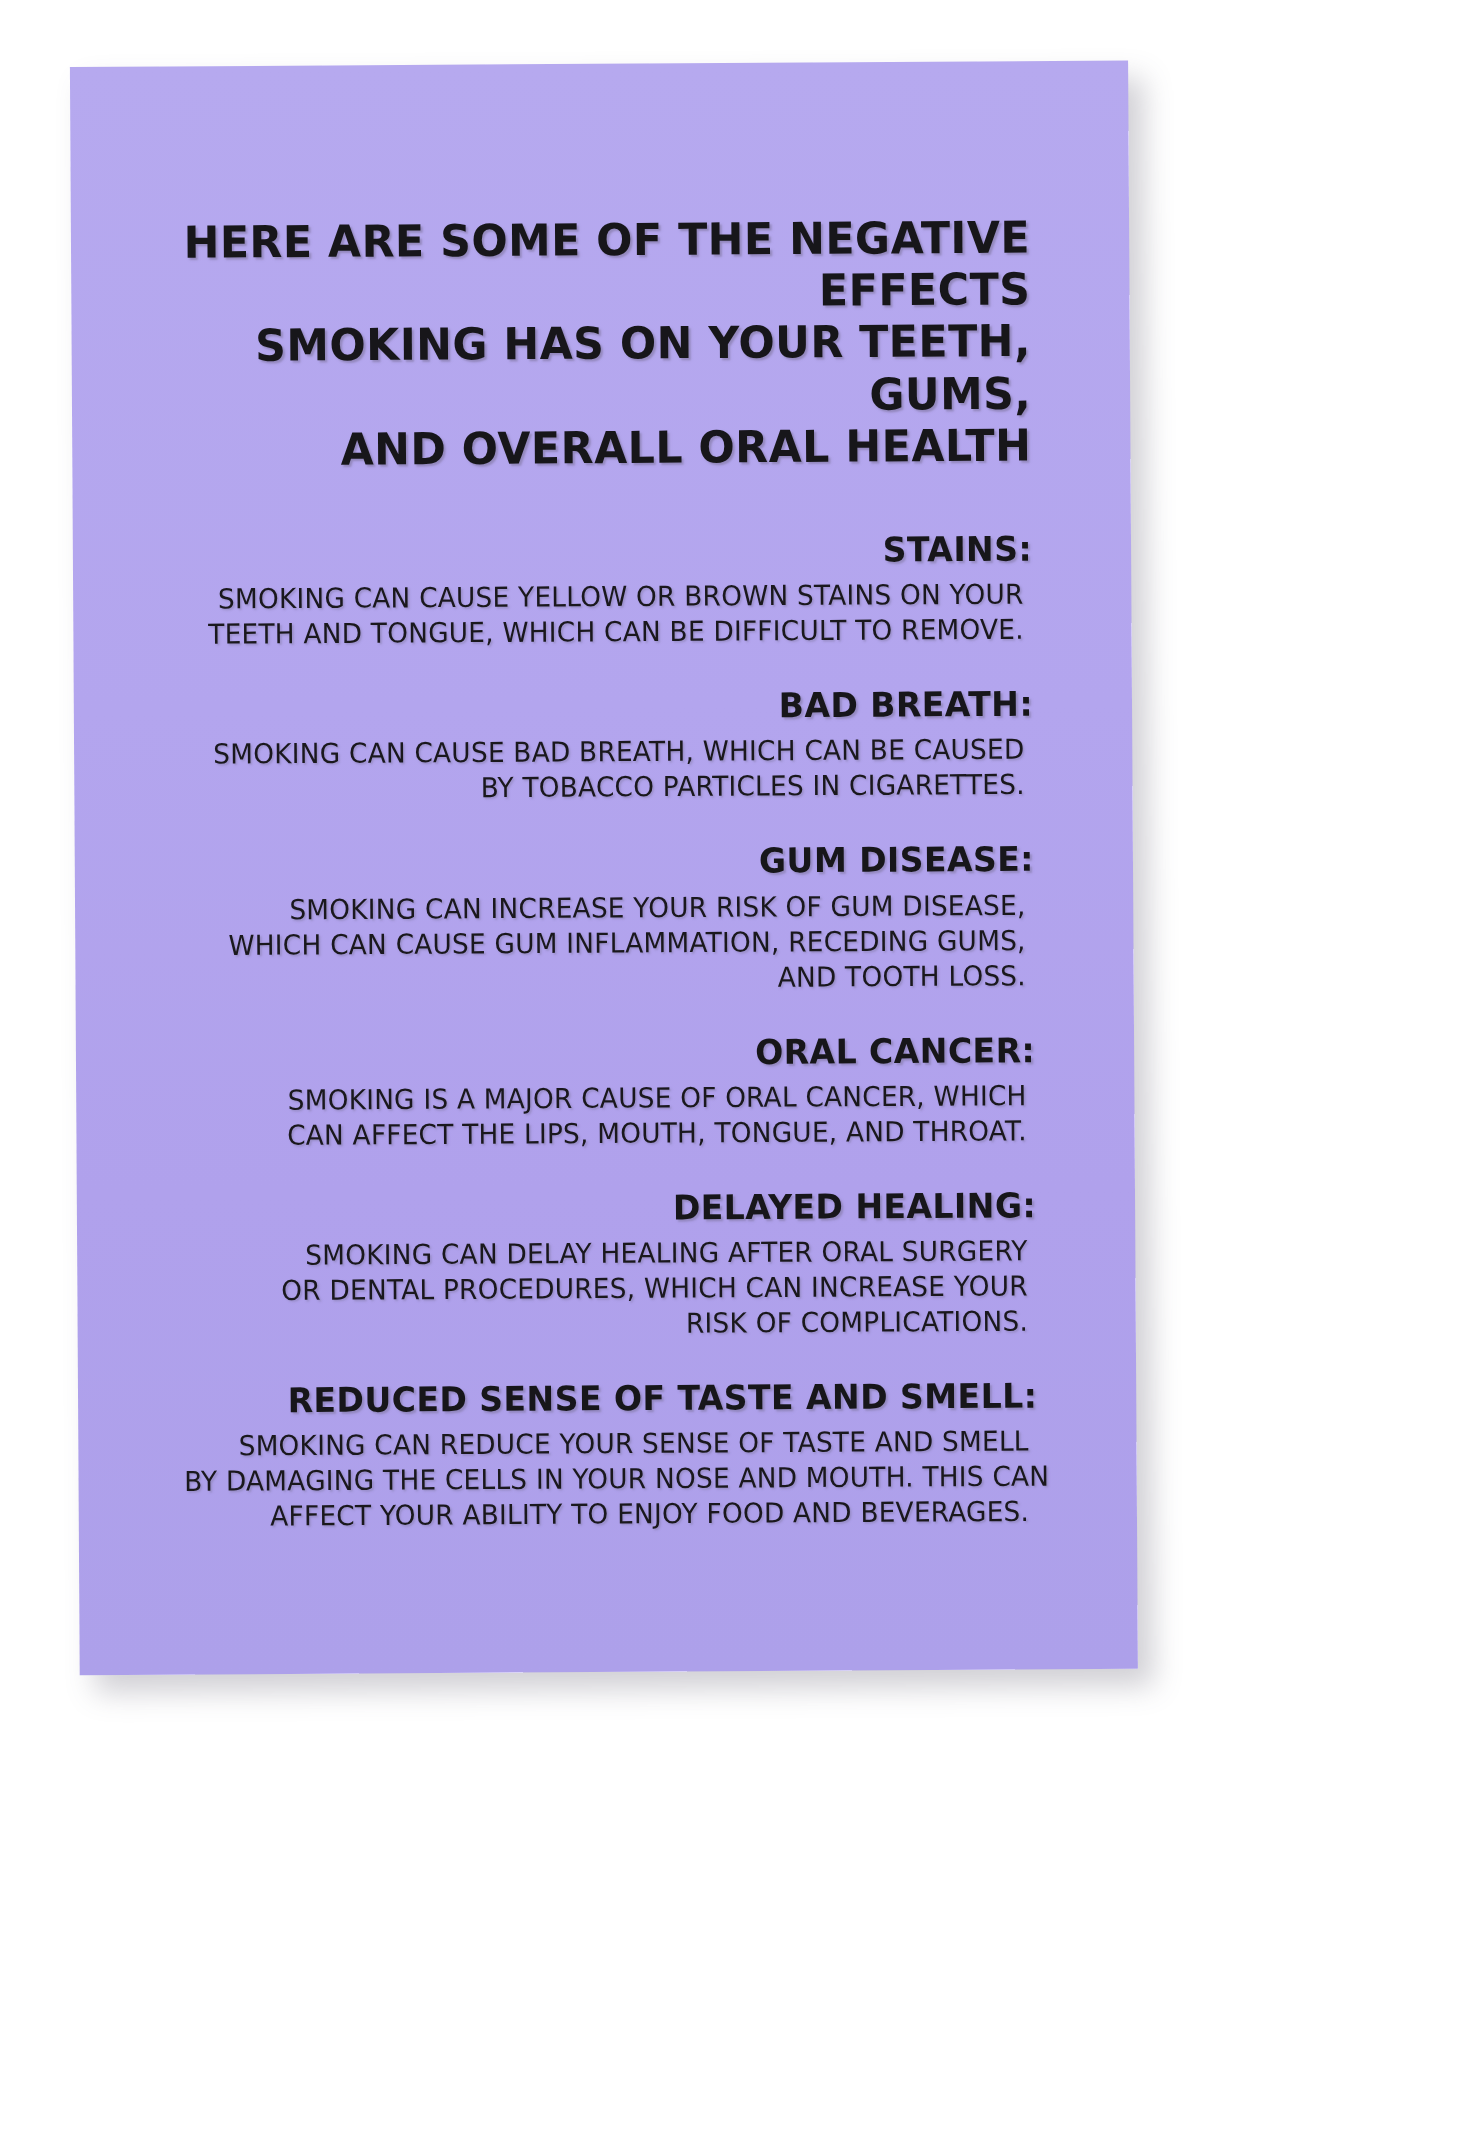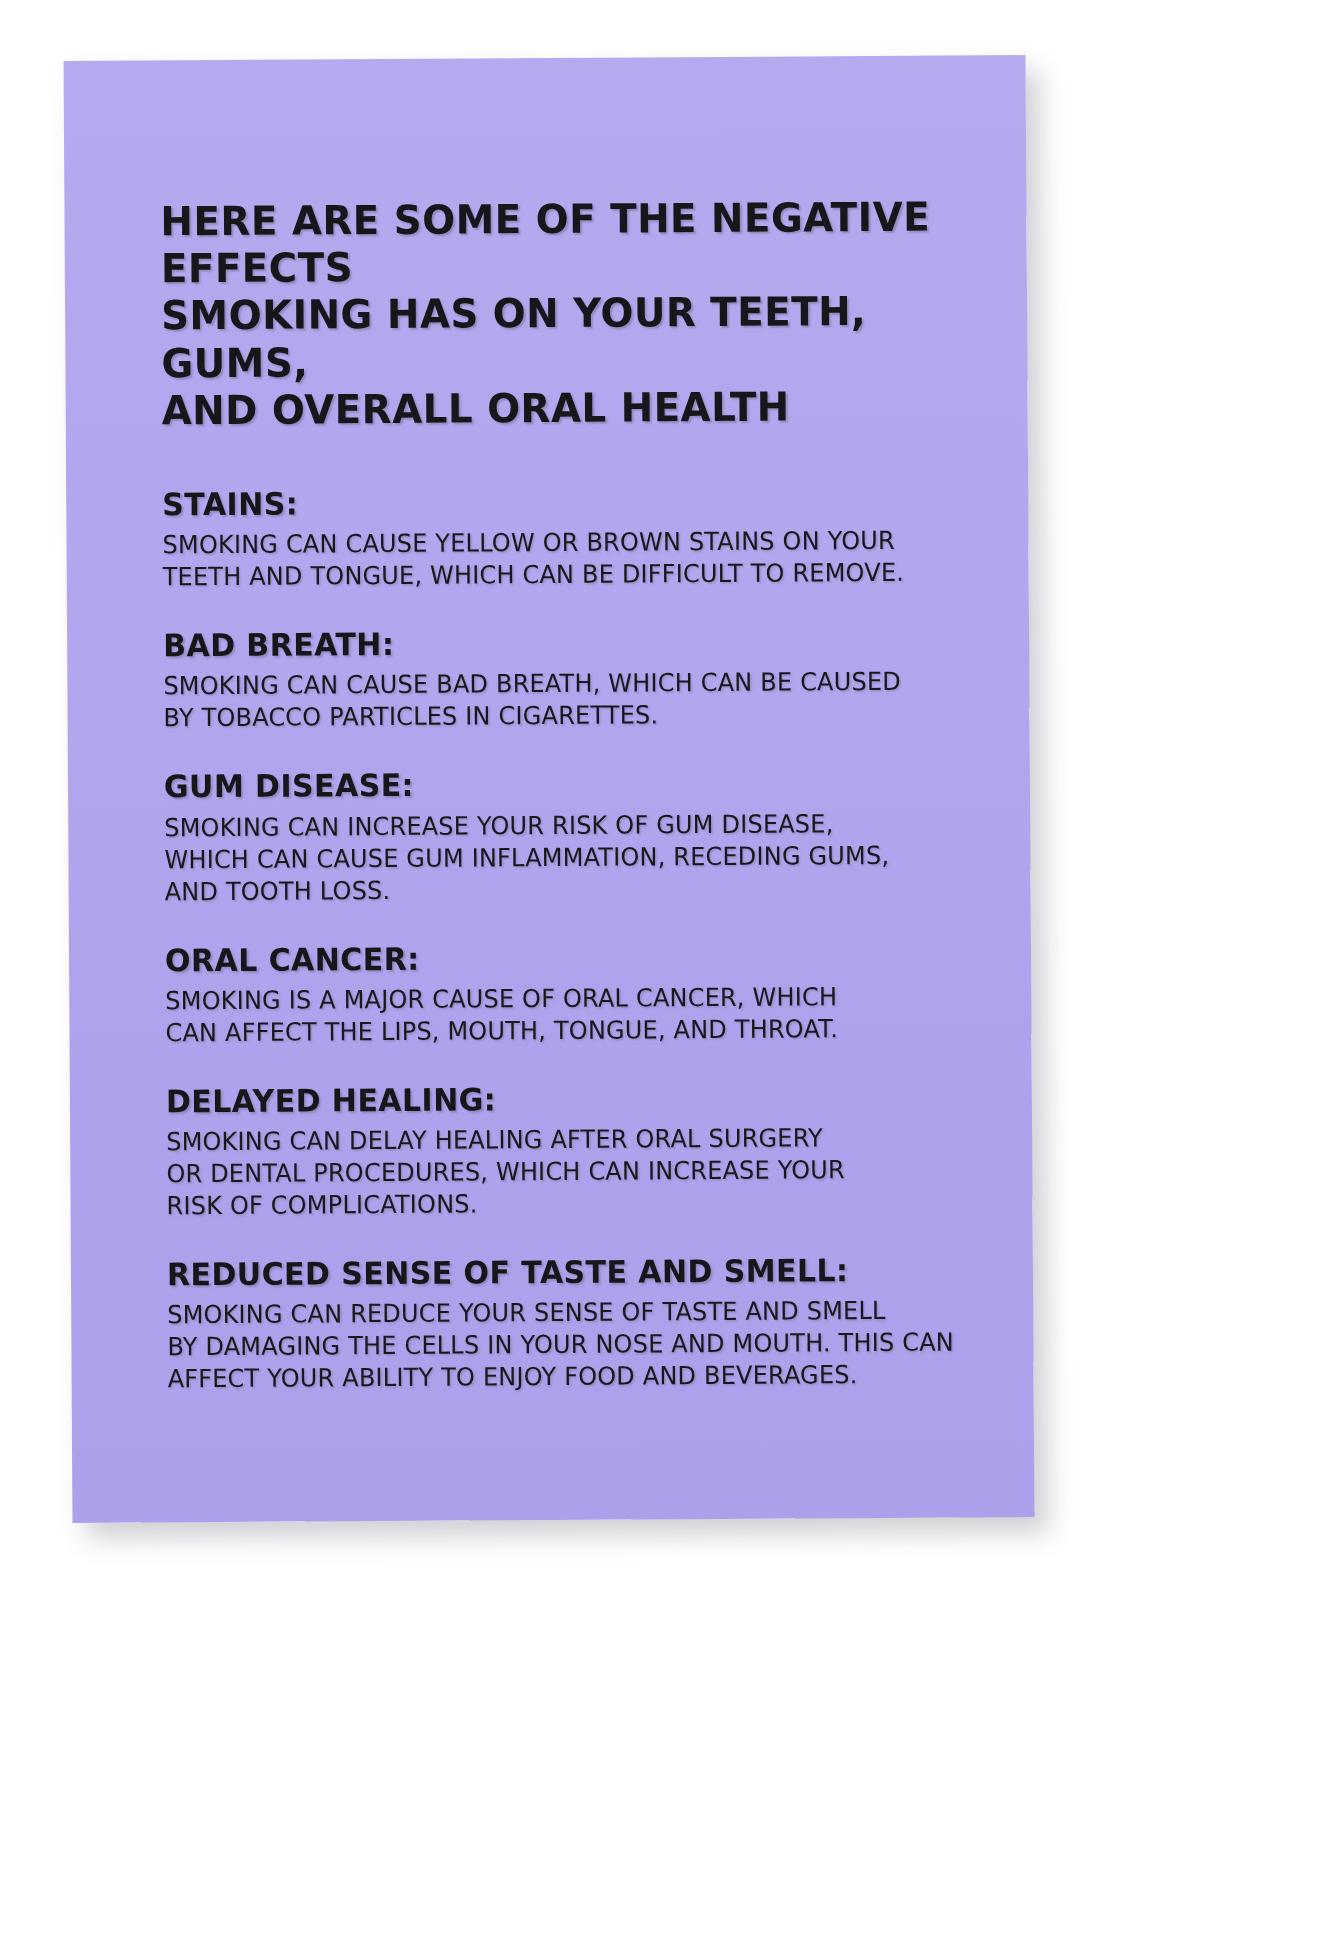--- a/index.html
+++ b/index.html
@@ -11,20 +11,21 @@
     width: 1340px;
     height: 1944px;
     font-family: "DejaVu Sans", sans-serif;
     overflow: hidden;
   }
   .page {
     position: relative;
     width: 1340px;
     height: 1412px;
     background: #ffffff;
+    text-align: right;
   }
   .poster {
     position: absolute;
     left: 68px;
     top: 58px;
     width: 962px;
     height: 1462px;
     background: linear-gradient(180deg, #b6a9ef 0%, #b3a5ee 40%, #b0a1ec 70%, #ada0ea 100%);
     box-shadow: 14px 16px 26px rgba(90, 85, 105, 0.28);
     transform: rotate(-0.35deg);

